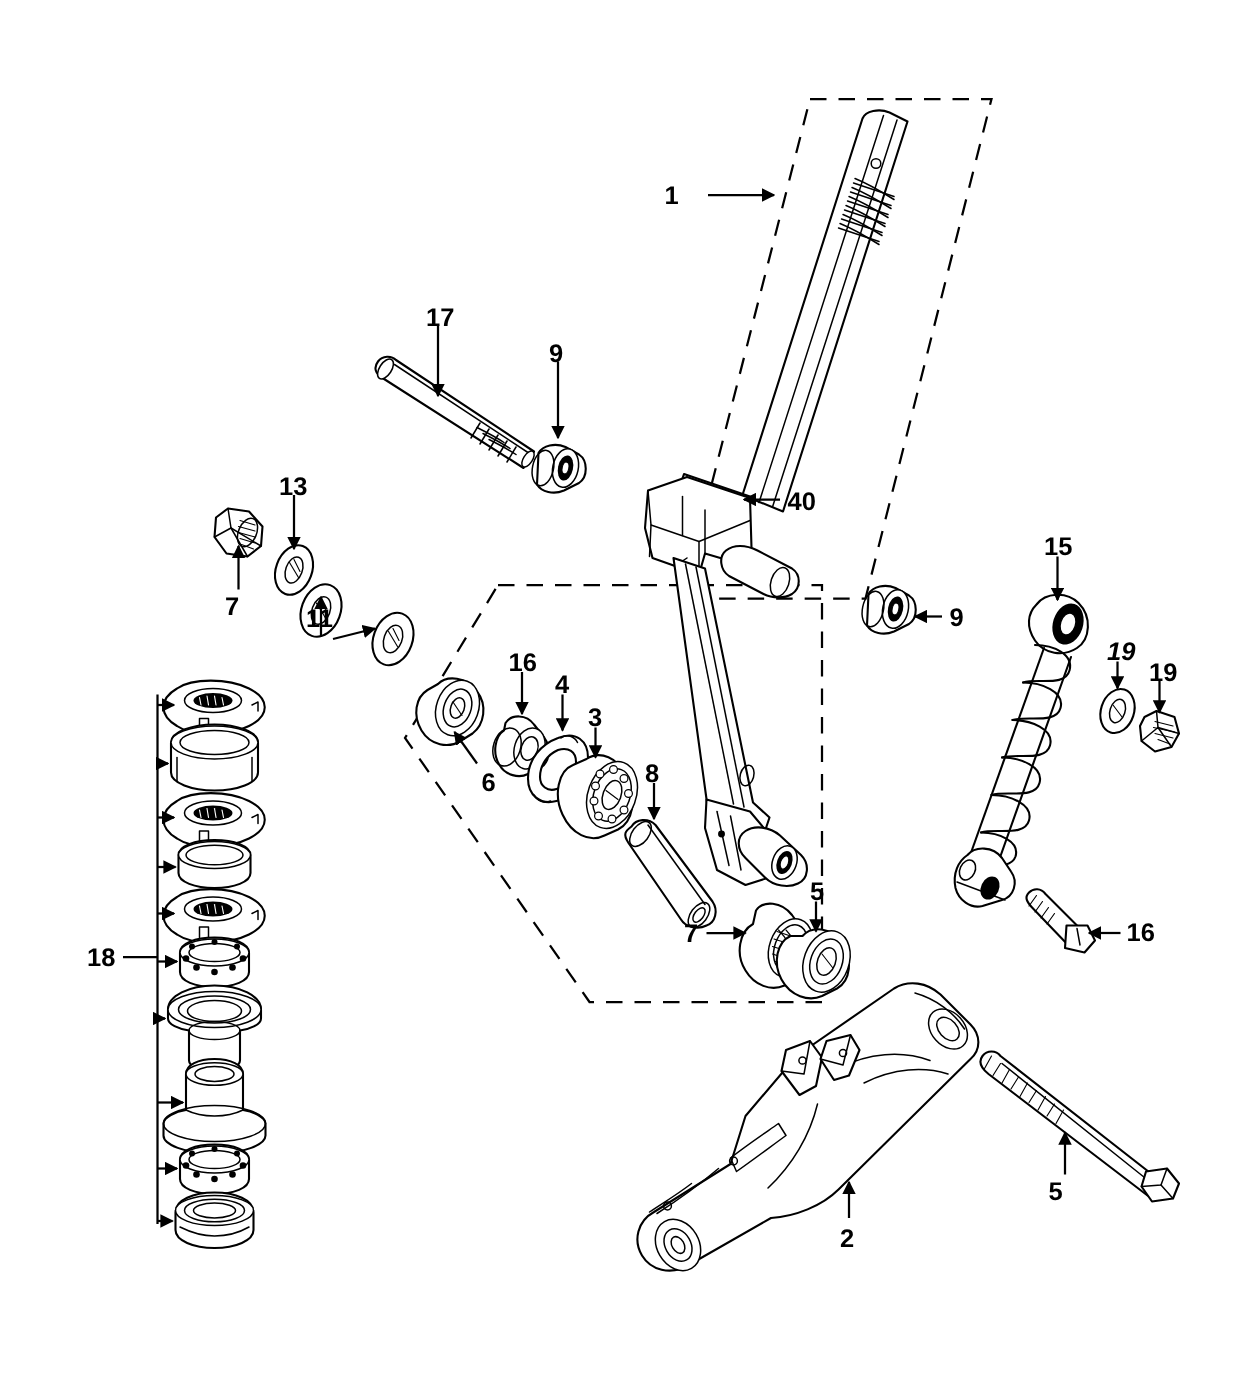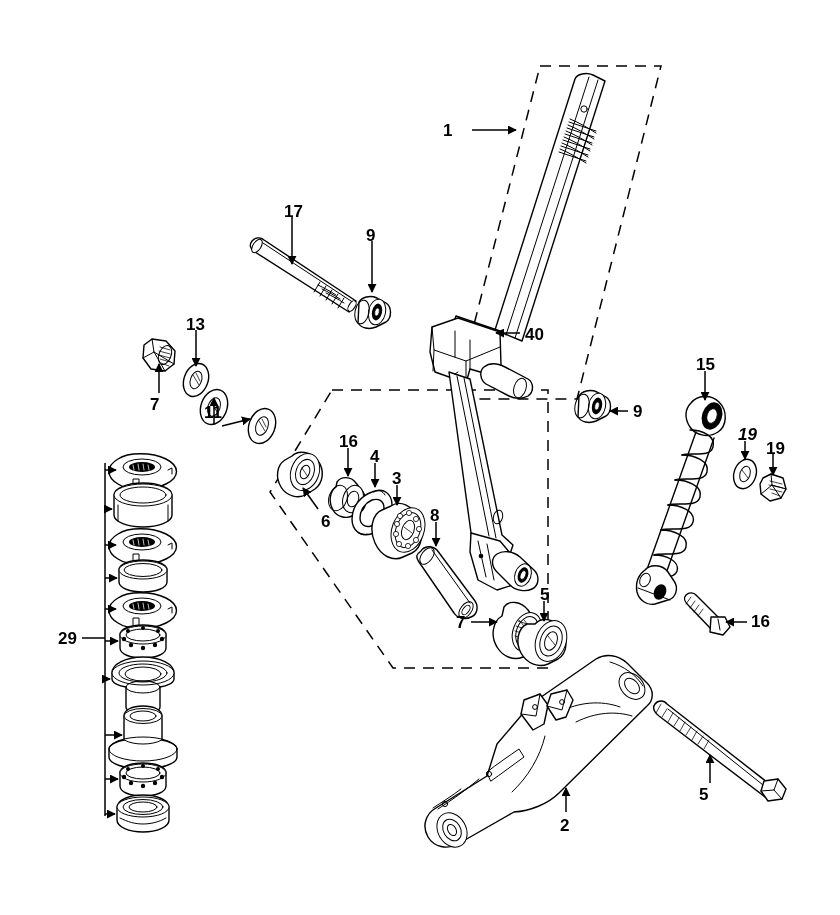--- a/index.html
+++ b/index.html
@@ -528,15 +528,15 @@
   <div class="callout-text" style="left:339px;top:433px;">16</div>
   <div class="callout-text" style="left:370px;top:448px;">4</div>
   <div class="callout-text" style="left:392px;top:470px;">3</div>
   <div class="callout-text" style="left:321px;top:513px;">6</div>
   <div class="callout-text" style="left:430px;top:507px;">8</div>
   <div class="callout-text" style="left:456px;top:614px;">7</div>
   <div class="callout-text" style="left:540px;top:586px;">5</div>
   <div class="callout-text" style="left:751px;top:613px;">16</div>
   <div class="callout-text" style="left:560px;top:817px;">2</div>
   <div class="callout-text" style="left:699px;top:786px;">5</div>
-  <div class="callout-text" style="left:58px;top:630px;">29</div>
+  <div class="callout-text" style="left:58px;top:630px;">18</div>
 
 </div>
 
 </body></html>

